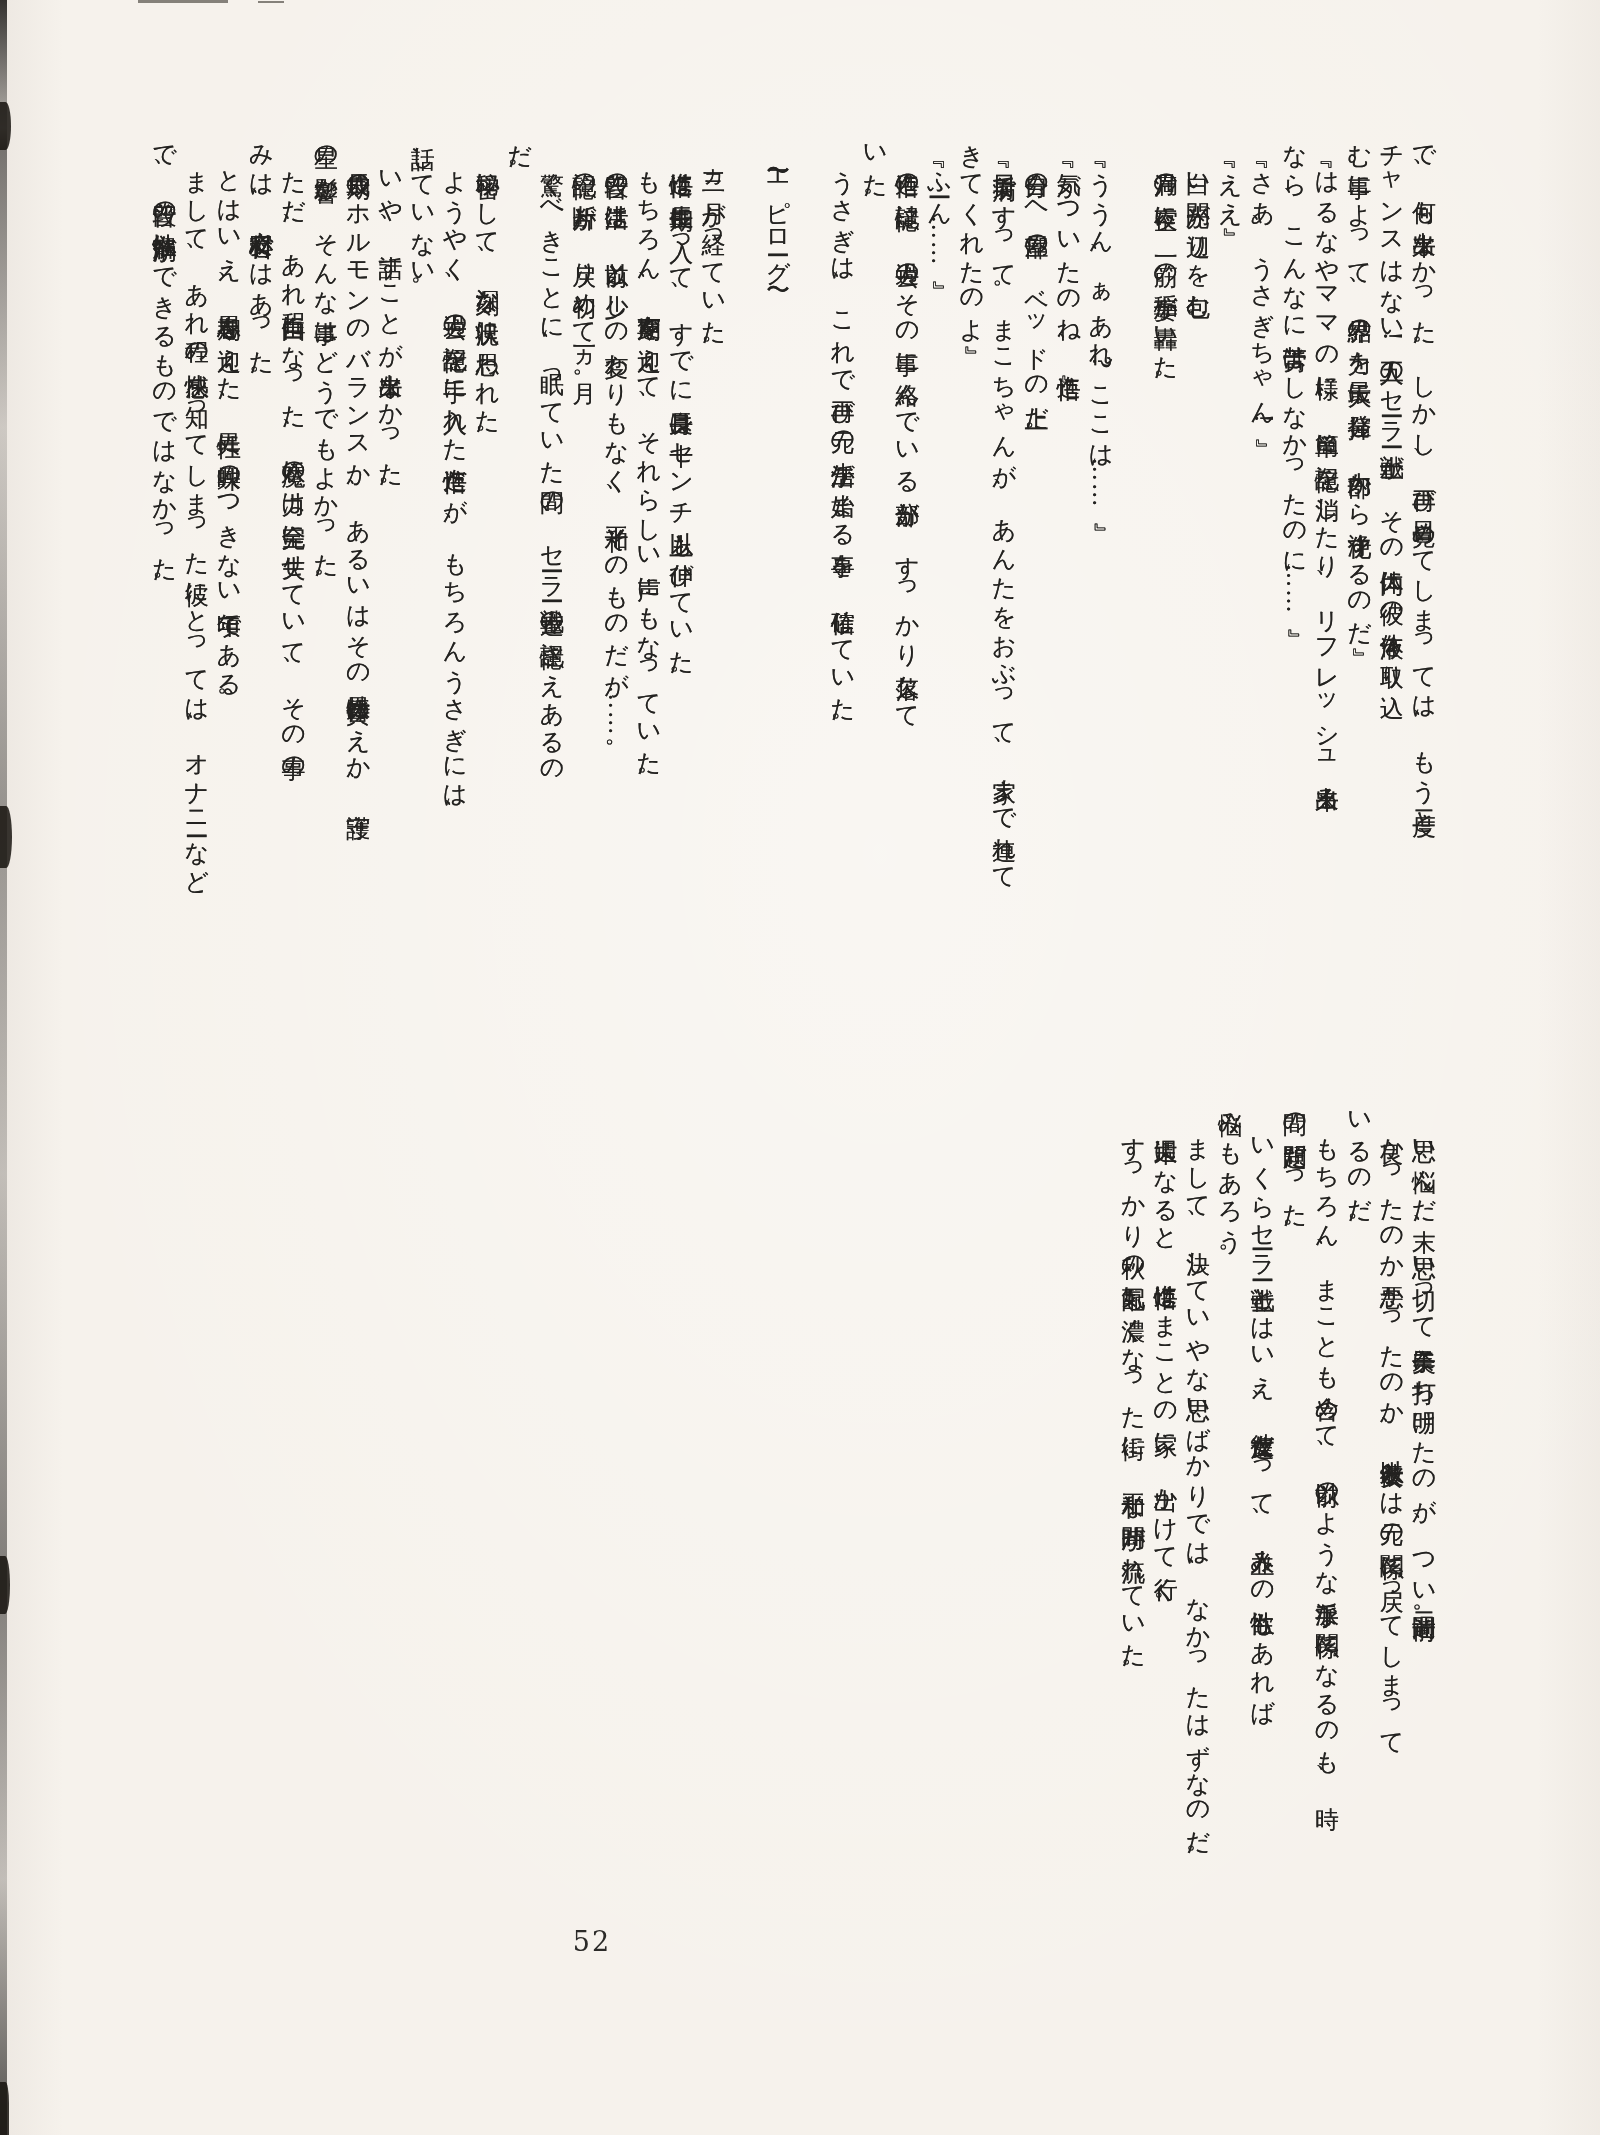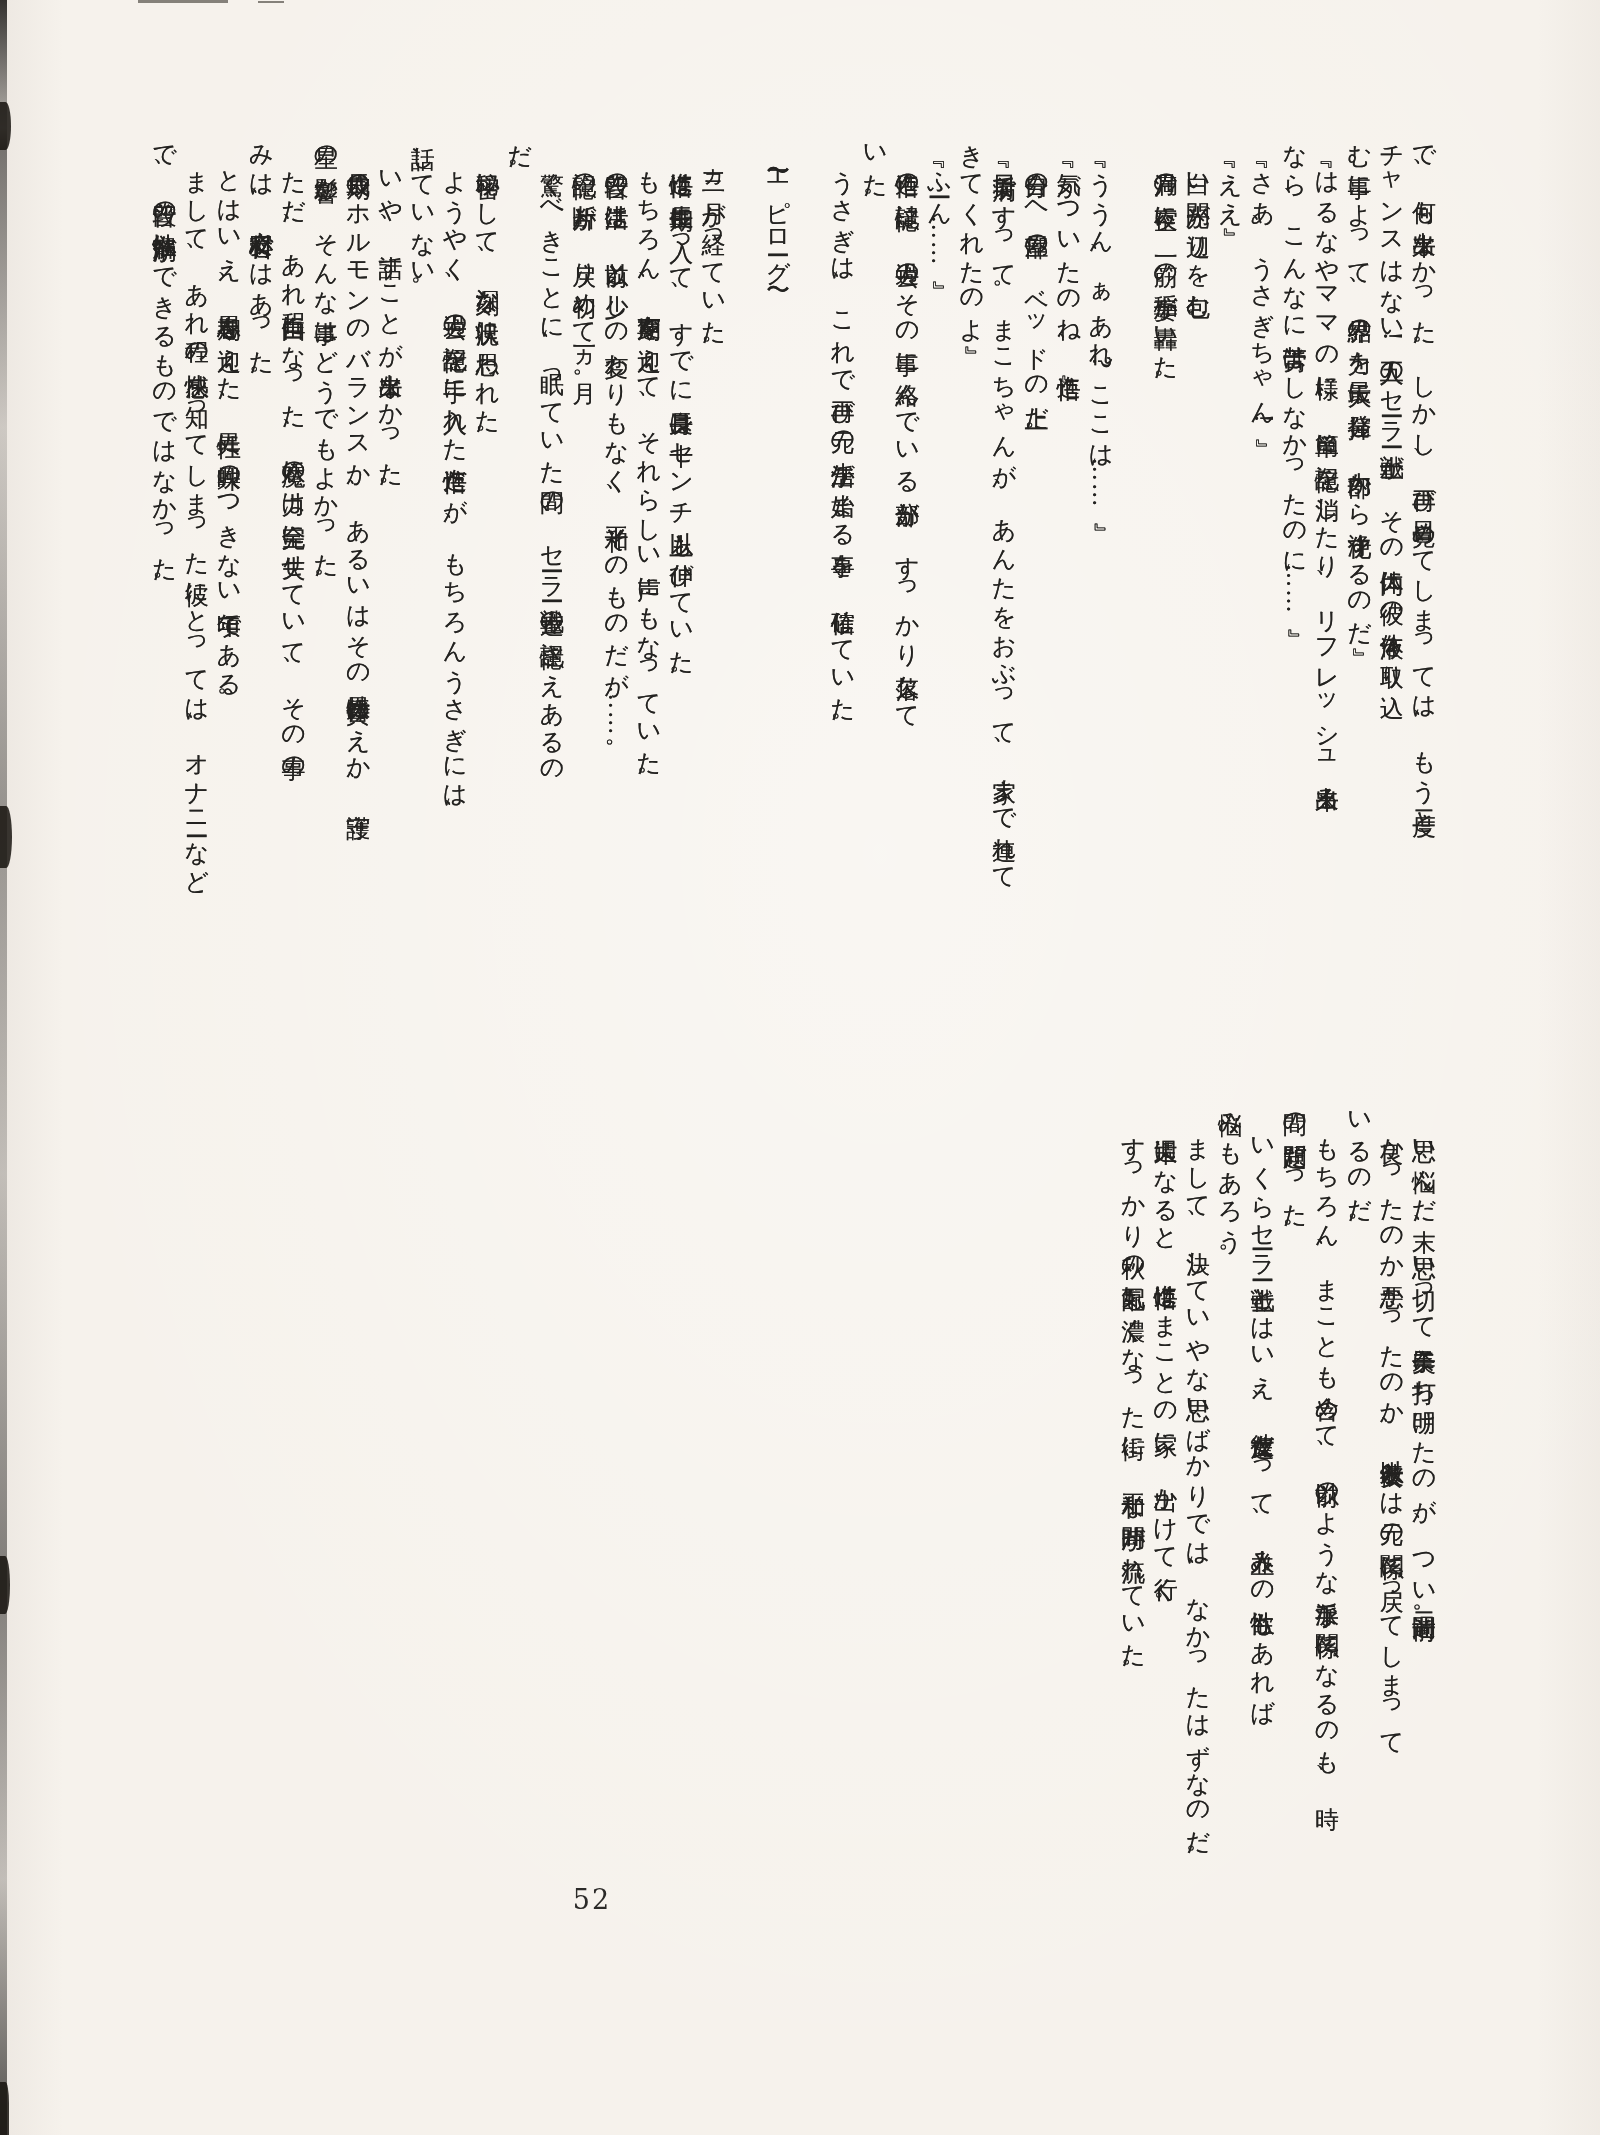--- a/index.html
+++ b/index.html
@@ -42,21 +42,21 @@
     text-shadow:0 0 0.5px rgba(35,34,32,0.7);
   }
   .band.bottom{top:1095px;}
   .band p{
     margin:0;padding:0;line-height:32.3px;white-space:nowrap;
   }
   .band p.indent{text-indent:25.6px;}
   .band p.blank{min-height:1em;}
 
   .page-number{
-    position:absolute;left:562px;top:1884px;width:60px;
+    position:absolute;left:562px;top:1926px;width:60px;
     font-size:27px;color:#2b2a28;text-align:center;letter-spacing:2px;
   }
 </style>
 </head>
 <body>
 
 <div class="sheet"></div>
 
 <div class="edge-strip"></div>
 <div class="blob blob1"></div>

